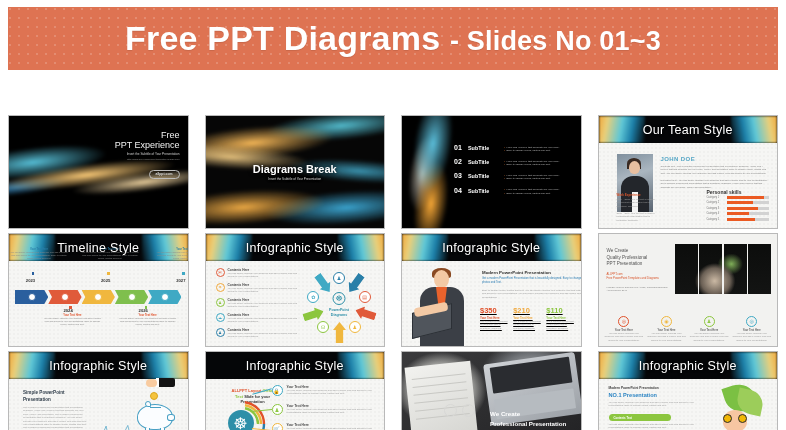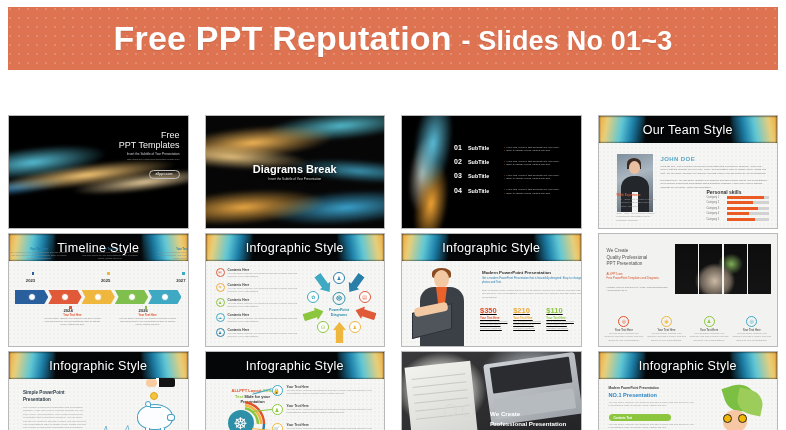--- a/index.html
+++ b/index.html
@@ -353,33 +353,33 @@
   .s12 .armR{ position:absolute; right:12px; bottom:10px; width:10px; height:20px;
               background:#1b1b1b; border-radius:5px; transform:rotate(-18deg); }
 </style>
 </head>
 <body>
 
 <div class="page">
 
   <div class="banner">
     <div class="banner-title">
-      <span>Free PPT Reputation</span>
+      <span>Free PPT Diagrams</span>
       <span class="sub">- Slides No 01~3</span>
     </div>
   </div>
 
   <div class="grid">
 
     <div class="thumb">
       <div class="slide s1">
         <div class="wave"></div>
         <div class="txt">
           <div class="t1">Free</div>
-          <div class="t2">PPT Templates</div>
+          <div class="t2">PPT Experience</div>
           <div class="t3">Insert the Subtitle of Your Presentation</div>
           <div class="t4">http://www.free-powerpoint-templates-design.com</div>
           <div class="logo">allppt.com</div>
         </div>
       </div>
     </div>
 
     <div class="thumb">
       <div class="slide s2">
         <div class="w w1"></div>

